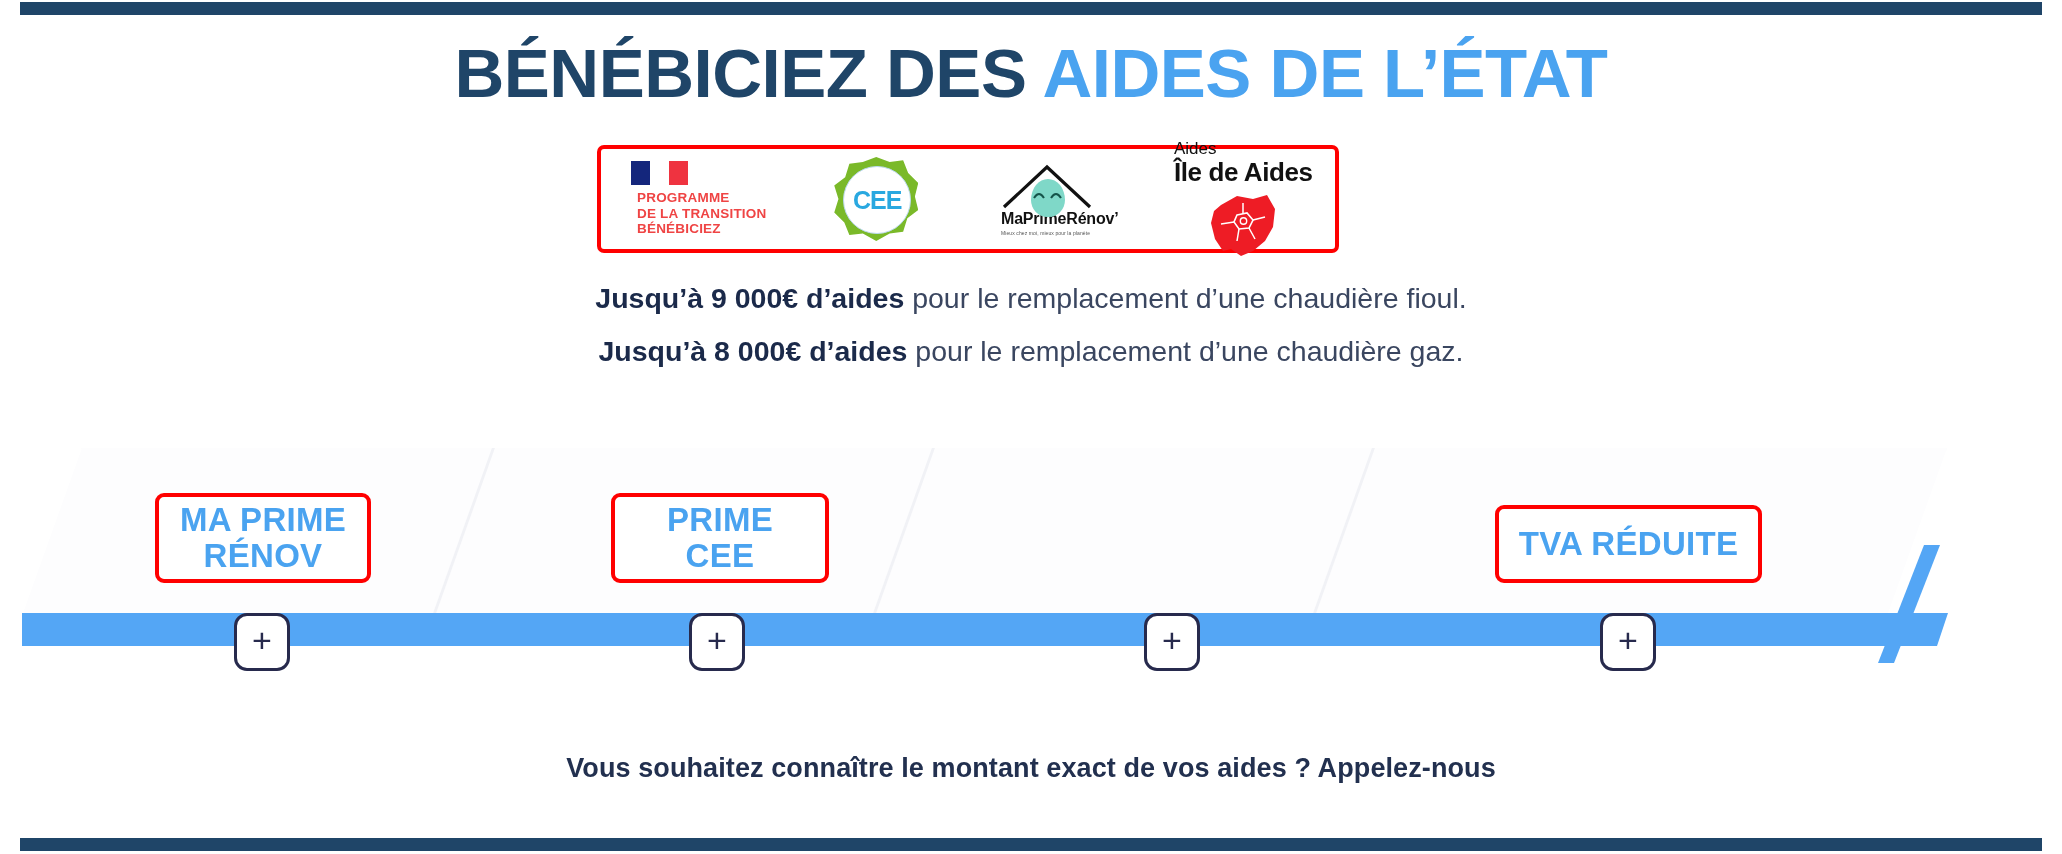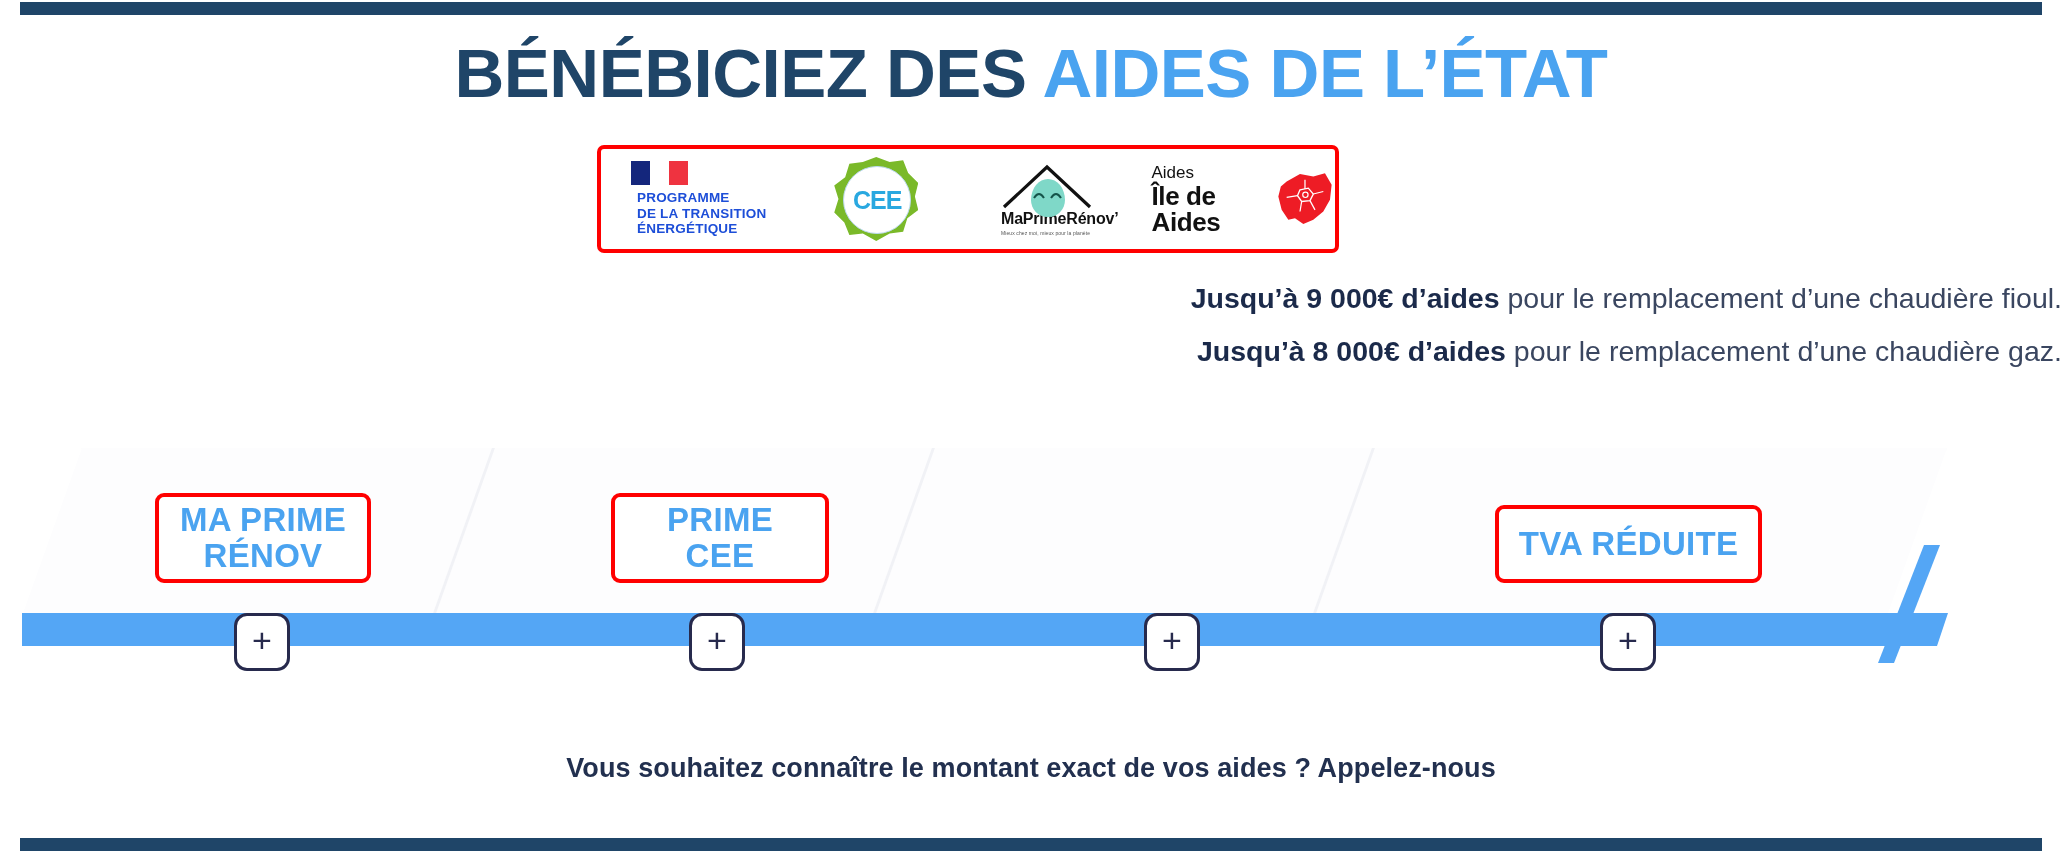--- a/index.html
+++ b/index.html
@@ -39,21 +39,21 @@
   }
   .logo-cell{flex:1 1 0;display:flex;align-items:center;justify-content:center;height:100%;}
 
   
   .pte{display:flex;flex-direction:column;align-items:flex-start;padding-left:10px;}
   .pte .flag{display:flex;margin-bottom:5px;margin-left:2px;}
   .pte .flag i{display:block;width:19px;height:24px;}
   .pte .flag .b{background:#14267c;}
   .pte .flag .w{background:#ffffff;}
   .pte .flag .r{background:#ef3340;}
-  .pte .lines{font-size:13.5px;font-weight:bold;color:#1d4ed8;line-height:1.18;letter-spacing:0.2px;margin-left:8px;}
+  .pte .lines{font-size:13.5px;font-weight:bold;color:#ef4444;line-height:1.18;letter-spacing:0.2px;margin-left:8px;}
 
   
   .cee{position:relative;width:84px;height:84px;}
   .cee .scallop{
     position:absolute;left:0;top:0;width:84px;height:84px;
     background:#7ab929;
     clip-path:polygon(50% 0%,66% 6%,82% 4%,88% 19%,100% 31%,96% 47%,100% 63%,87% 73%,82% 89%,66% 91%,50% 100%,34% 91%,18% 93%,12% 78%,0% 66%,5% 50%,0% 34%,13% 24%,18% 8%,34% 6%);
   }
   .cee .inner{
     position:absolute;left:9px;top:9px;width:66px;height:66px;border-radius:50%;
@@ -69,27 +69,27 @@
   .mpr .blob{
     position:absolute;left:30px;top:16px;width:34px;height:38px;
     background:#7fd8c8;border-radius:50% 50% 48% 48%/55% 55% 45% 45%;
     overflow:hidden;
   }
   .mpr .eyes{position:absolute;left:31px;top:26px;}
   .mpr .name{font-size:16px;font-weight:bold;color:#111;margin-top:1px;letter-spacing:-0.2px;}
   .mpr .tag{font-size:5px;color:#555;margin-top:2px;letter-spacing:0.1px;}
 
   
-  .idf{display:flex;align-items:center;gap:8px;}
+  .idf{display:flex;align-items:center;gap:8px;flex-direction:column;}
   .idf .txtcol{display:flex;flex-direction:column;align-items:flex-start;line-height:1;}
   .idf .aides{font-size:17px;color:#111;font-weight:normal;margin-bottom:2px;}
   .idf .region{font-size:26px;color:#111;font-weight:bold;letter-spacing:-0.4px;}
 
   
-  .subs{position:absolute;left:0;top:284px;width:2062px;text-align:right;}
+  .subs{position:absolute;left:0;top:284px;width:2062px;text-align:center;}
   .subline{font-size:28.5px;color:#22304f;line-height:1;margin-bottom:24px;white-space:nowrap;}
   .subline b{font-weight:bold;color:#1b2a4a;}
   .subline span{font-weight:normal;color:#3a4660;}
 
   
   .ribbon-wrap{position:absolute;left:0;top:440px;width:2062px;height:220px;}
   .ribbon-card{
     position:absolute;left:22px;top:8px;width:1925px;height:168px;
     background:#fdfdfe;
     clip-path:polygon(60px 0,1925px 0,1865px 168px,0 168px);
@@ -153,21 +153,21 @@
     <div class="logo-cell">
       <div class="pte">
         <div class="flag">
           <i class="b"></i>
             <i class="w"></i>
             <i class="r"></i>
         </div>
         <div class="lines">
           <div>PROGRAMME</div>
           <div>DE LA TRANSITION</div>
-          <div>ÉNERGÉTIQUE</div>
+          <div>BÉNÉBICIEZ</div>
         </div>
       </div>
     </div>
 
     <div class="logo-cell">
       <div class="cee">
         <div class="scallop"></div>
         <div class="inner">
           <span class="txt">CEE</span>
         </div>

